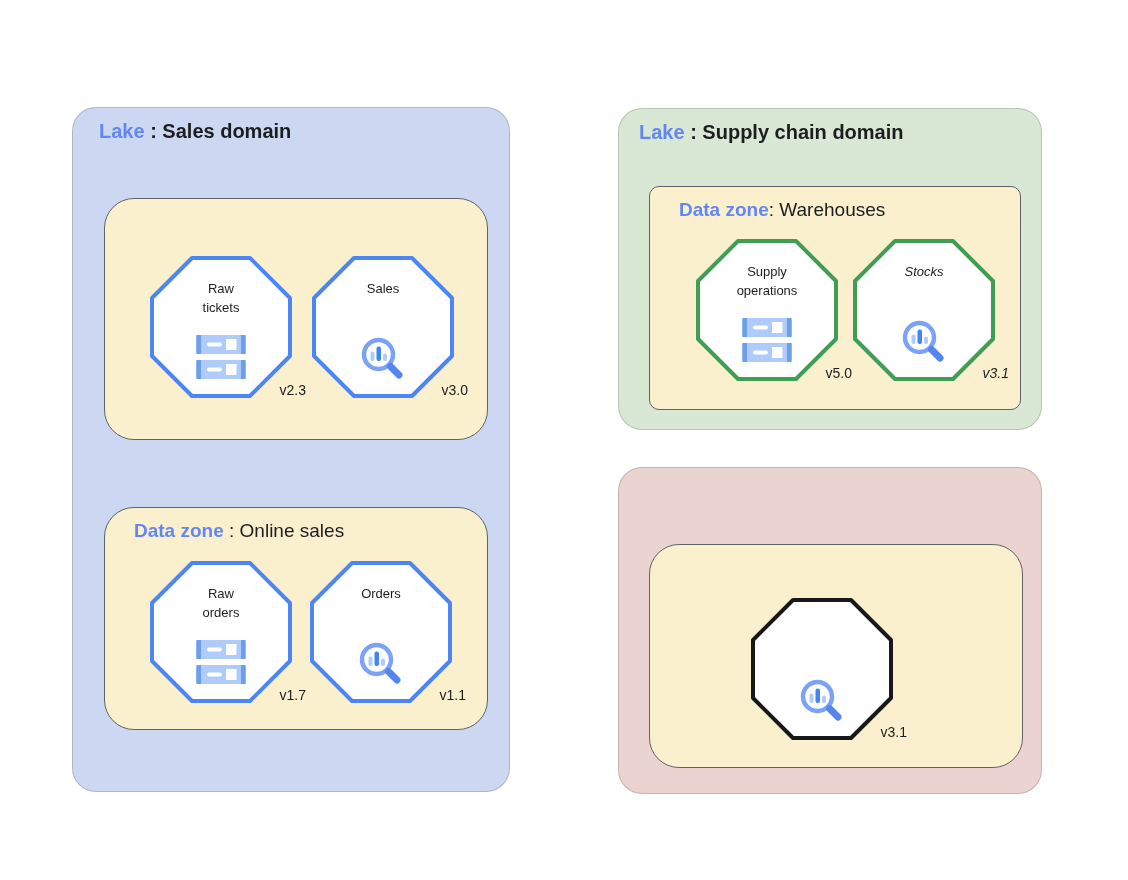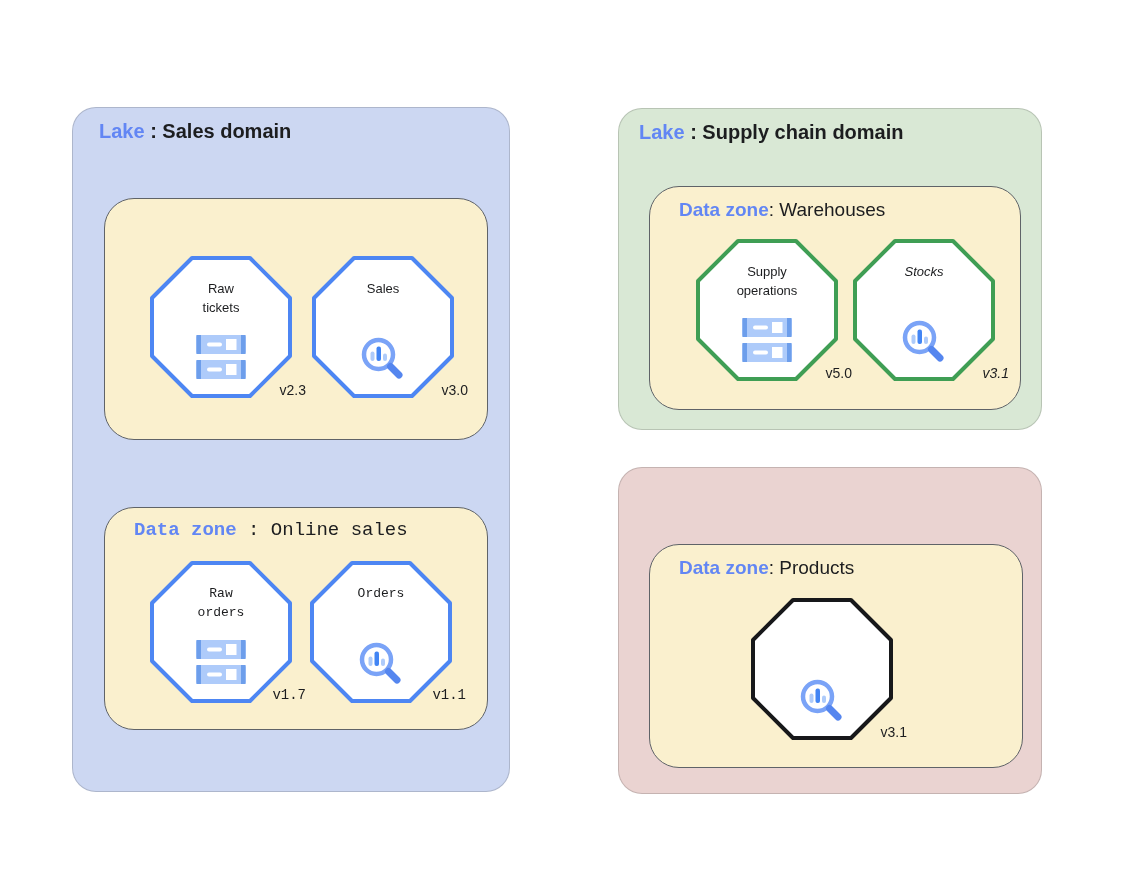--- a/index.html
+++ b/index.html
@@ -7,22 +7,22 @@
           font-family:"Liberation Sans",sans-serif;color:var(--text-black);overflow:hidden;}
   .lake{position:absolute;border-radius:24px;border:1px solid rgba(32,33,36,0.18);}
   .lake-blue{left:72px;top:107px;width:436px;height:683px;background:var(--lake-blue-bg);}
   .lake-green{left:618px;top:108px;width:422px;height:320px;background:var(--lake-green-bg);}
   .lake-pink{left:618px;top:467px;width:422px;height:325px;background:var(--lake-pink-bg);}
   .lake-title{position:absolute;left:26px;top:11px;font-size:20px;font-weight:700;line-height:1.25;}
   .lake-title.tight{left:20px;}
   .hl{color:var(--accent-blue-text);font-weight:700;}
   .zone{position:absolute;background:var(--zone-yellow-bg);border:1.5px solid var(--zone-border);border-radius:30px;}
   .zone-offline{left:31px;top:90px;width:382px;height:240px;}
-  .zone-online{left:31px;top:399px;width:382px;height:221px;font-family:Liberation Mono, monospace;}
-  .zone-warehouses{left:30px;top:77px;width:370px;height:222px;}
+  .zone-online{left:31px;top:399px;width:382px;height:221px;}
+  .zone-warehouses{left:30px;top:77px;width:370px;height:222px;border-radius:10px;}
   .zone-products{left:30px;top:76px;width:372px;height:222px;}
   .zone-title{position:absolute;left:29px;top:11px;font-size:19px;font-weight:400;line-height:1.25;}
   .asset{position:absolute;width:144px;height:144px;}
   .pos-off-1{left:44px;top:56px;}  .pos-off-2{left:206px;top:56px;}
   .pos-on-1{left:44px;top:52px;}   .pos-on-2{left:204px;top:52px;}
   .pos-wh-1{left:45px;top:51px;}   .pos-wh-2{left:202px;top:51px;font-style:italic;}
   .pos-pr-1{left:100px;top:52px;}
   .oct{position:absolute;left:0;top:0;}
   .oct polygon{fill:#ffffff;stroke-width:4;stroke-linejoin:round;}
   .oct-blue polygon{stroke:var(--octagon-blue);}
@@ -188,23 +188,20 @@
             </svg>
         </div>
         <div class="asset-version">v3.1</div>
       </div>
     </div>
   </div>
 
   <div class="lake lake-pink">
 
     <div class="zone zone-products">
-      <div class="zone-title">
-        <span class="hl">Data zone</span><span>: Products</span>
-      </div>
 
       <div class="asset pos-pr-1">
         <svg class="oct oct-black" width="144" height="144" viewBox="0 0 144 144">
             <polygon points="43,3 101,3 141,43 141,101 101,141 43,141 3,101 3,43"></polygon>
           </svg>
         <div class="asset-icon">
           <svg width="50" height="50" viewBox="0 0 50 50">
               <circle cx="20.5" cy="20.5" r="14.5" class="mag-ring"></circle>
               <rect x="12.5" y="17.5" width="4" height="9.5" rx="2" class="mag-bar-light"></rect>
               <rect x="18.5" y="12.5" width="4.5" height="14.5" rx="2" class="mag-bar-dark"></rect>

